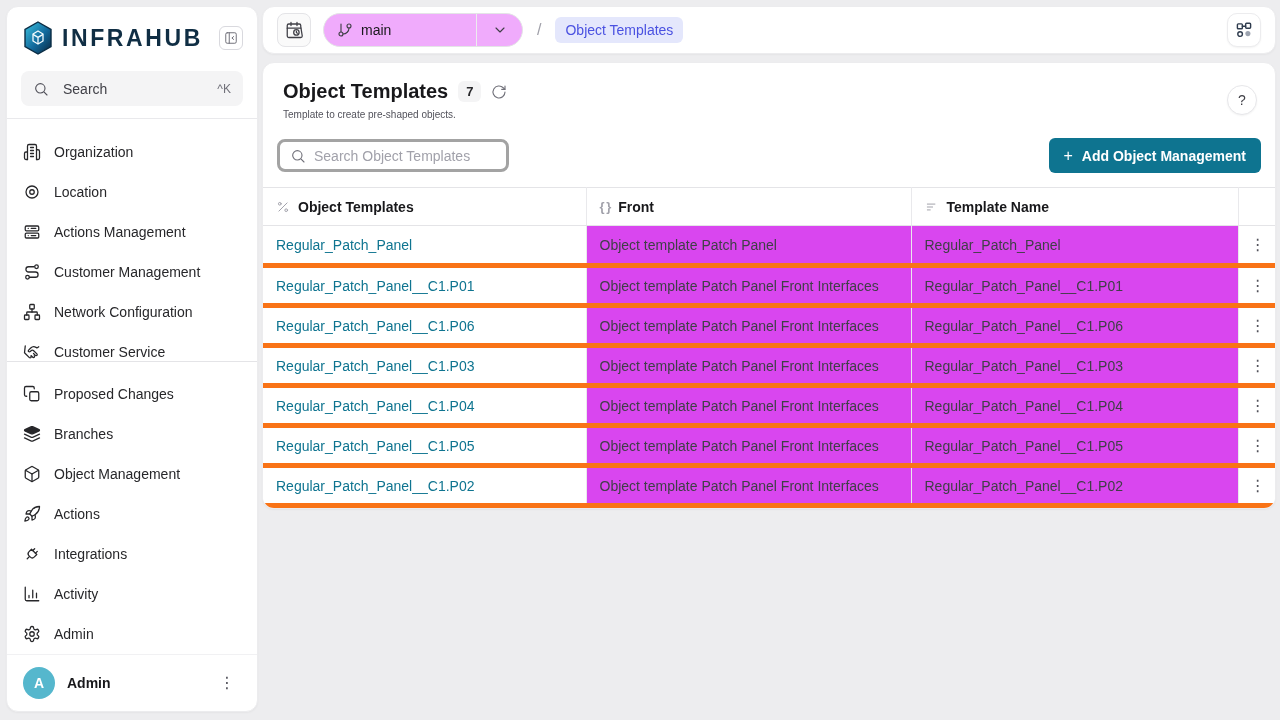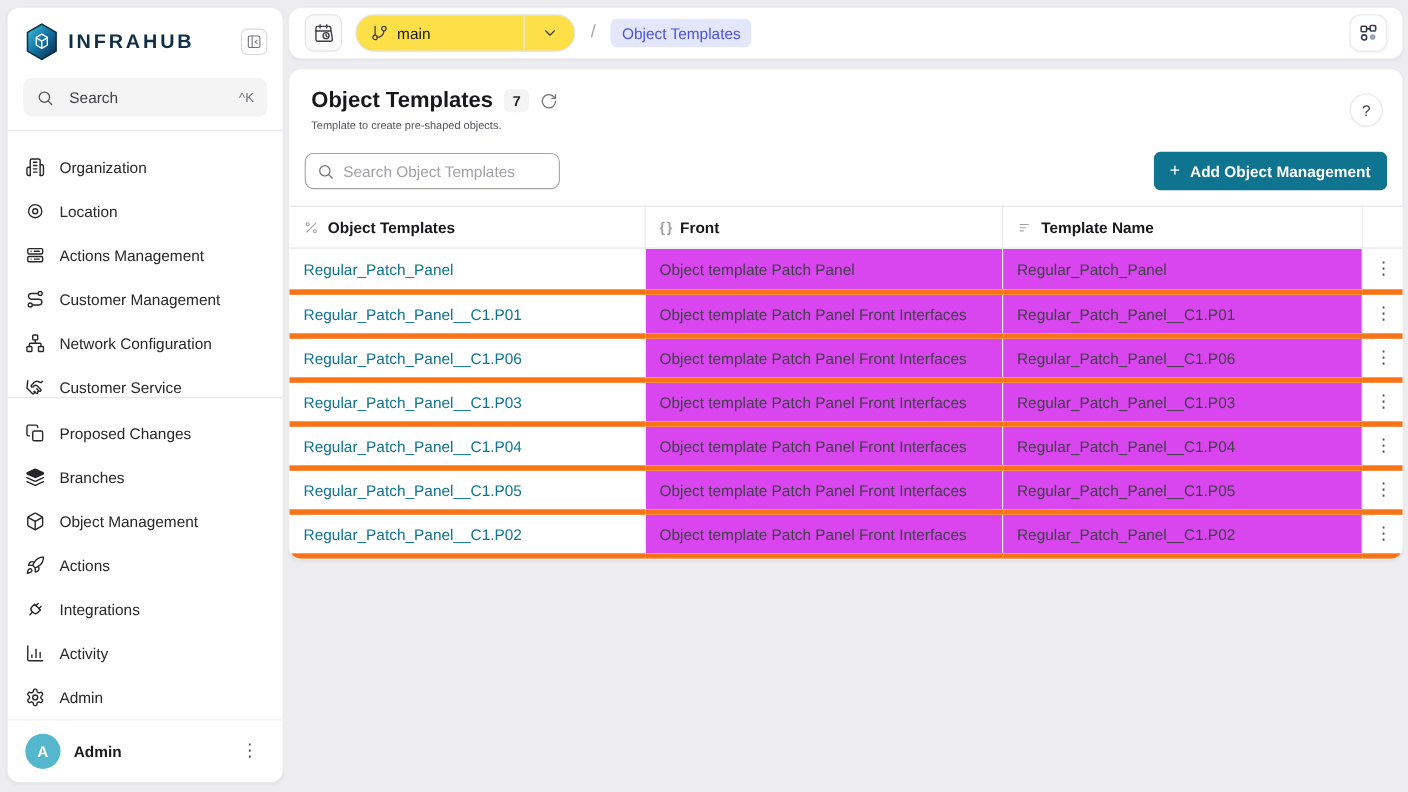--- a/index.html
+++ b/index.html
@@ -9,21 +9,21 @@
     background:#ededef; color:#18181b; font-size:14px;
     position:relative;
   }
   .card { background:#fff; border:1px solid #ececee; border-radius:12px;
           box-shadow:0 1px 2px rgba(0,0,0,.04); position:absolute; }
 
   
   #sidebar { left:6px; top:6px; width:252px; height:706px; display:flex; flex-direction:column; overflow:hidden; }
   .sb-head { display:flex; align-items:center; padding:14px 14px 10px 16px; }
   .logo-wrap { display:flex; align-items:center; gap:9px; flex:1; }
-  .logo-text { font-size:18px; font-weight:800; letter-spacing:2.6px; color:#102e44; }
+  .logo-text { font-size:23px; font-weight:800; letter-spacing:2.6px; color:#102e44; }
   .collapse-btn { width:24px; height:24px; border:1px solid #d9d9de; border-radius:6px; background:#fff;
                   display:flex; align-items:center; justify-content:center; color:#71717a; cursor:pointer; }
   .sb-search { margin:6px 14px 12px 14px; height:36px; background:#f4f4f5; border-radius:8px;
                display:flex; align-items:center; padding:0 12px; gap:14px; cursor:pointer; }
   .sb-search .q { color:#3f3f46; font-size:14px; flex:1; }
   .sb-search .kbd { color:#71717a; font-size:12px; }
   .menu-group1 { border-top:1px solid #e9e9ec; height:246px; overflow:hidden; padding-top:13px; }
   .menu-group2 { border-top:1px solid #e4e4e7; padding-top:12px; flex:1; }
   .mi { height:40px; display:flex; align-items:center; gap:13px; padding:0 16px; cursor:pointer;
         font-weight:500; color:#27272a; font-size:14px; }
@@ -37,21 +37,21 @@
   svg.ic { width:18px; height:18px; fill:none; stroke:currentColor; stroke-width:1.7;
            stroke-linecap:round; stroke-linejoin:round; }
   svg.ic.sm { width:16px; height:16px; }
   svg.ic.xs { width:14px; height:14px; }
 
   
   #topbar { left:262px; top:6px; width:1014px; height:48px; display:flex; align-items:center; padding:0 14px; gap:12px; }
   .icon-btn { border:1px solid #e4e4e7; border-radius:8px; background:#fafafa; width:34px; height:34px;
               display:flex; align-items:center; justify-content:center; color:#3f3f46; cursor:pointer; }
   .branch-pill { height:34px; border:1px solid #e4e4e7; border-radius:17px; display:flex; align-items:stretch;
-                 background:#fde047; overflow:hidden; cursor:pointer; }
+                 background:#f0abfc; overflow:hidden; cursor:pointer; }
   .branch-main { display:flex; align-items:center; gap:8px; padding:0 14px 0 13px; width:152px; }
   .branch-main .bname { font-size:14px; font-weight:500; color:#18181b; }
   .branch-caret { display:flex; align-items:center; justify-content:center; width:46px; border-left:1px solid #ececee; color:#3f3f46; }
   .crumb-sep { color:#a1a1aa; font-size:16px; padding:0 2px; }
   .crumb-chip { background:#e4e7fc; color:#4a51e1; border-radius:6px; padding:5px 10px; font-size:14px; cursor:pointer; }
   .tb-right { margin-left:auto; }
   .schema-btn { width:34px; height:34px; border:1px solid #ececee; border-radius:10px; background:#fff;
                 box-shadow:0 1px 2px rgba(0,0,0,.05); display:flex; align-items:center; justify-content:center;
                 color:#2f3c4e; cursor:pointer; }
 
@@ -60,21 +60,21 @@
   .main-head { padding:17px 18px 14px 20px; position:relative; }
   .title-row { display:flex; align-items:center; gap:10px; }
   .page-title { font-size:20px; font-weight:700; color:#18181b; }
   .count-badge { background:#f4f4f5; border-radius:6px; padding:3px 8px; font-size:13px; font-weight:600; color:#27272a; }
   .refresh-btn { color:#71717a; display:flex; align-items:center; cursor:pointer; }
   .subtitle { margin-top:6px; font-size:10px; color:#52525b; }
   .help-btn { position:absolute; right:18px; top:22px; width:30px; height:30px; border-radius:50%;
               border:1px solid #e7e7ea; background:#fff; box-shadow:0 1px 2px rgba(0,0,0,.05);
               display:flex; align-items:center; justify-content:center; font-size:14px; color:#3f3f46; cursor:pointer; }
   .toolbar { display:flex; align-items:center; justify-content:space-between; padding:4px 14px 14px 14px; }
-  .tbl-search { width:232px; height:33px; border:1px solid #a3a3a3; border-radius:8px; background:#fff;
+  .tbl-search { width:232px; height:33px; border:3px solid #a3a3a3; border-radius:8px; background:#fff;
                 display:flex; align-items:center; gap:8px; padding:0 10px; color:#71717a; }
   .tbl-search input { border:none; outline:none; flex:1; font-size:14px; font-family:inherit; color:#18181b; background:transparent; }
   .tbl-search input::placeholder { color:#a1a1aa; }
   .add-btn { background:#0e7490; color:#fff; border:none; border-radius:6px; height:35px; padding:0 15px;
              font-size:14px; font-weight:600; font-family:inherit; display:flex; align-items:center; gap:9px; cursor:pointer; }
   .add-btn .plus { font-size:16px; font-weight:400; }
 
   table { width:100%; border-collapse:collapse; table-layout:fixed; }
   col.c1 { width:323px; } col.c2 { width:325px; } col.c3 { width:327px; } col.c4 { width:39px; }
   thead th { border-top:1px solid #e4e4e7; border-bottom:1px solid #e4e4e7; height:38px;

